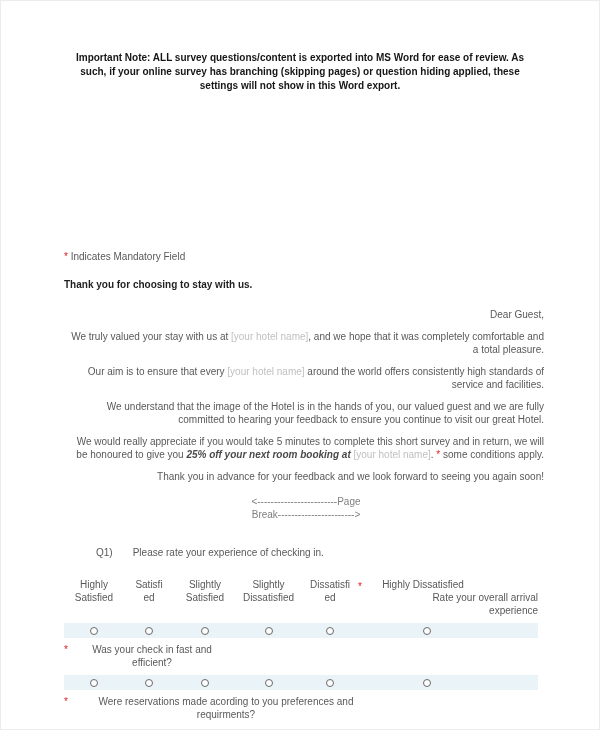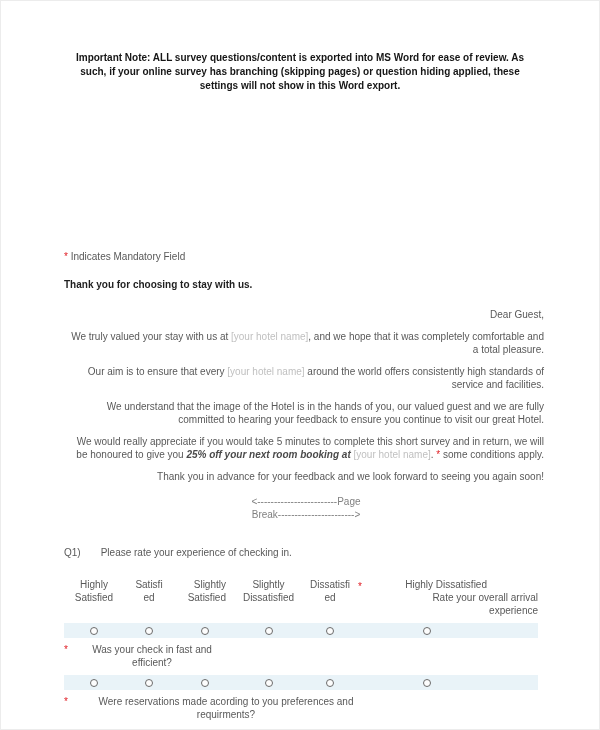--- a/index.html
+++ b/index.html
@@ -41,21 +41,21 @@
   .ph{color:#c0c0c0;margin-top:20px;}
   .offer{font-weight:bold;font-style:italic;color:#4a4a4a;}
   .pagebreak{
     margin-top:12px;
     text-align:center;
     color:#808080;
     line-height:1.3;
     padding-left:12px;
   }
   .q1{
-    margin:26px 0 0 63px;
+    margin:26px 0 0 95px;
     display:flex;
     gap:20px;
   }
   .survey-table{
     margin:20px 63px 0 63px;
     width:474px;
   }
   .hdr-row{
     display:grid;
     grid-template-columns:60px 50px 62px 65px 58px 1fr;
@@ -63,30 +63,30 @@
     line-height:1.3;
   }
   .hdr-cell{
     display:flex;
     justify-content:center;
     text-align:center;
     position:relative;
   }
   .hdr-cell .w1{width:40px;}
   .hdr-cell .w2{width:32px;overflow-wrap:anywhere;}
-  .hdr-cell .w3{width:42px;text-align:right;}
+  .hdr-cell .w3{width:42px;}
   .hdr-cell .w4{width:54px;}
   .hdr-cell .w5{width:44px;overflow-wrap:anywhere;}
   .req-abs{
     position:absolute;
     right:-3px;top:2px;
     color:#e01b22;
   }
   .c6{display:block;text-align:center;}
-  .h6top{display:block;width:128px;text-align:right;white-space:nowrap;}
+  .h6top{display:block;width:128px;text-align:center;white-space:nowrap;}
   .overall{display:block;text-align:right;padding-left:66px;line-height:1.3;}
   .radio-row{
     display:grid;
     grid-template-columns:60px 50px 62px 65px 58px 1fr;
     align-items:center;
     height:15px;
     background:#e9f3f8;
     margin-top:6px;
   }
   .rcell{display:flex;justify-content:center;align-items:center;}

